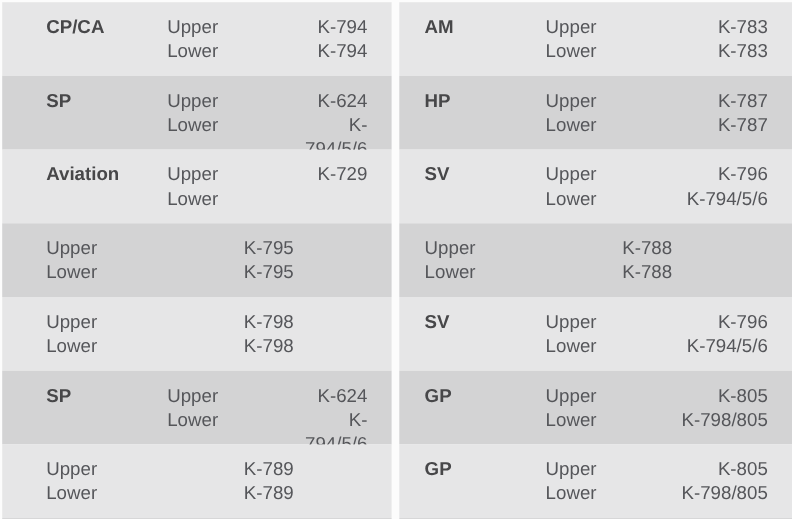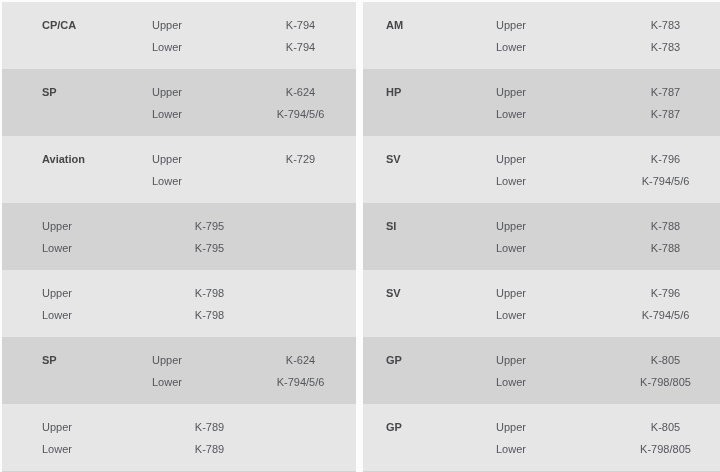--- a/index.html
+++ b/index.html
@@ -23,34 +23,34 @@
     display: flex;
     flex-direction: column;
   }
   .block {
     height: 67px;
     display: grid;
     grid-template-columns: 110px 115px 1fr;
     align-items: center;
   }
   #col-left .block  { padding-left: 40px; padding-right: 22px; }
-  #col-right .block { padding-left: 23px; }
+  #col-right .block { padding-left: 23px; padding-right: 22px; }
   .block:nth-child(odd)  { background: var(--row-light, #e6e6e7); }
   .block:nth-child(even) { background: var(--row-dark,  #d3d3d4); }
   .cell {
     height: 44px;
-    font-size: 11px;
+    font-size: 17px;
     line-height: 22px;
     color: var(--text, #55565a);
   }
   .cell.label {
     font-weight: bold;
     color: var(--label-text, #474749);
   }
-  .cell.codes { text-align: center; }
+  .cell.codes { text-align: right; }
   .block.sliver { height: 67px; }
 </style>
 </head>
 <body>
 
 <div class="page">
   <div class="col" id="col-left">
   <div class="block">
     <div class="cell label">CP/CA</div>
     <div class="cell positions">
@@ -164,21 +164,20 @@
       <div>Upper</div>
       <div>Lower</div>
     </div>
     <div class="cell codes">
       <div>K-796</div>
       <div>K-794/5/6</div>
     </div>
   </div>
 
   <div class="block">
-    <div class="cell label">SI</div>
     <div class="cell positions">
       <div>Upper</div>
       <div>Lower</div>
     </div>
     <div class="cell codes">
       <div>K-788</div>
       <div>K-788</div>
     </div>
   </div>
 

